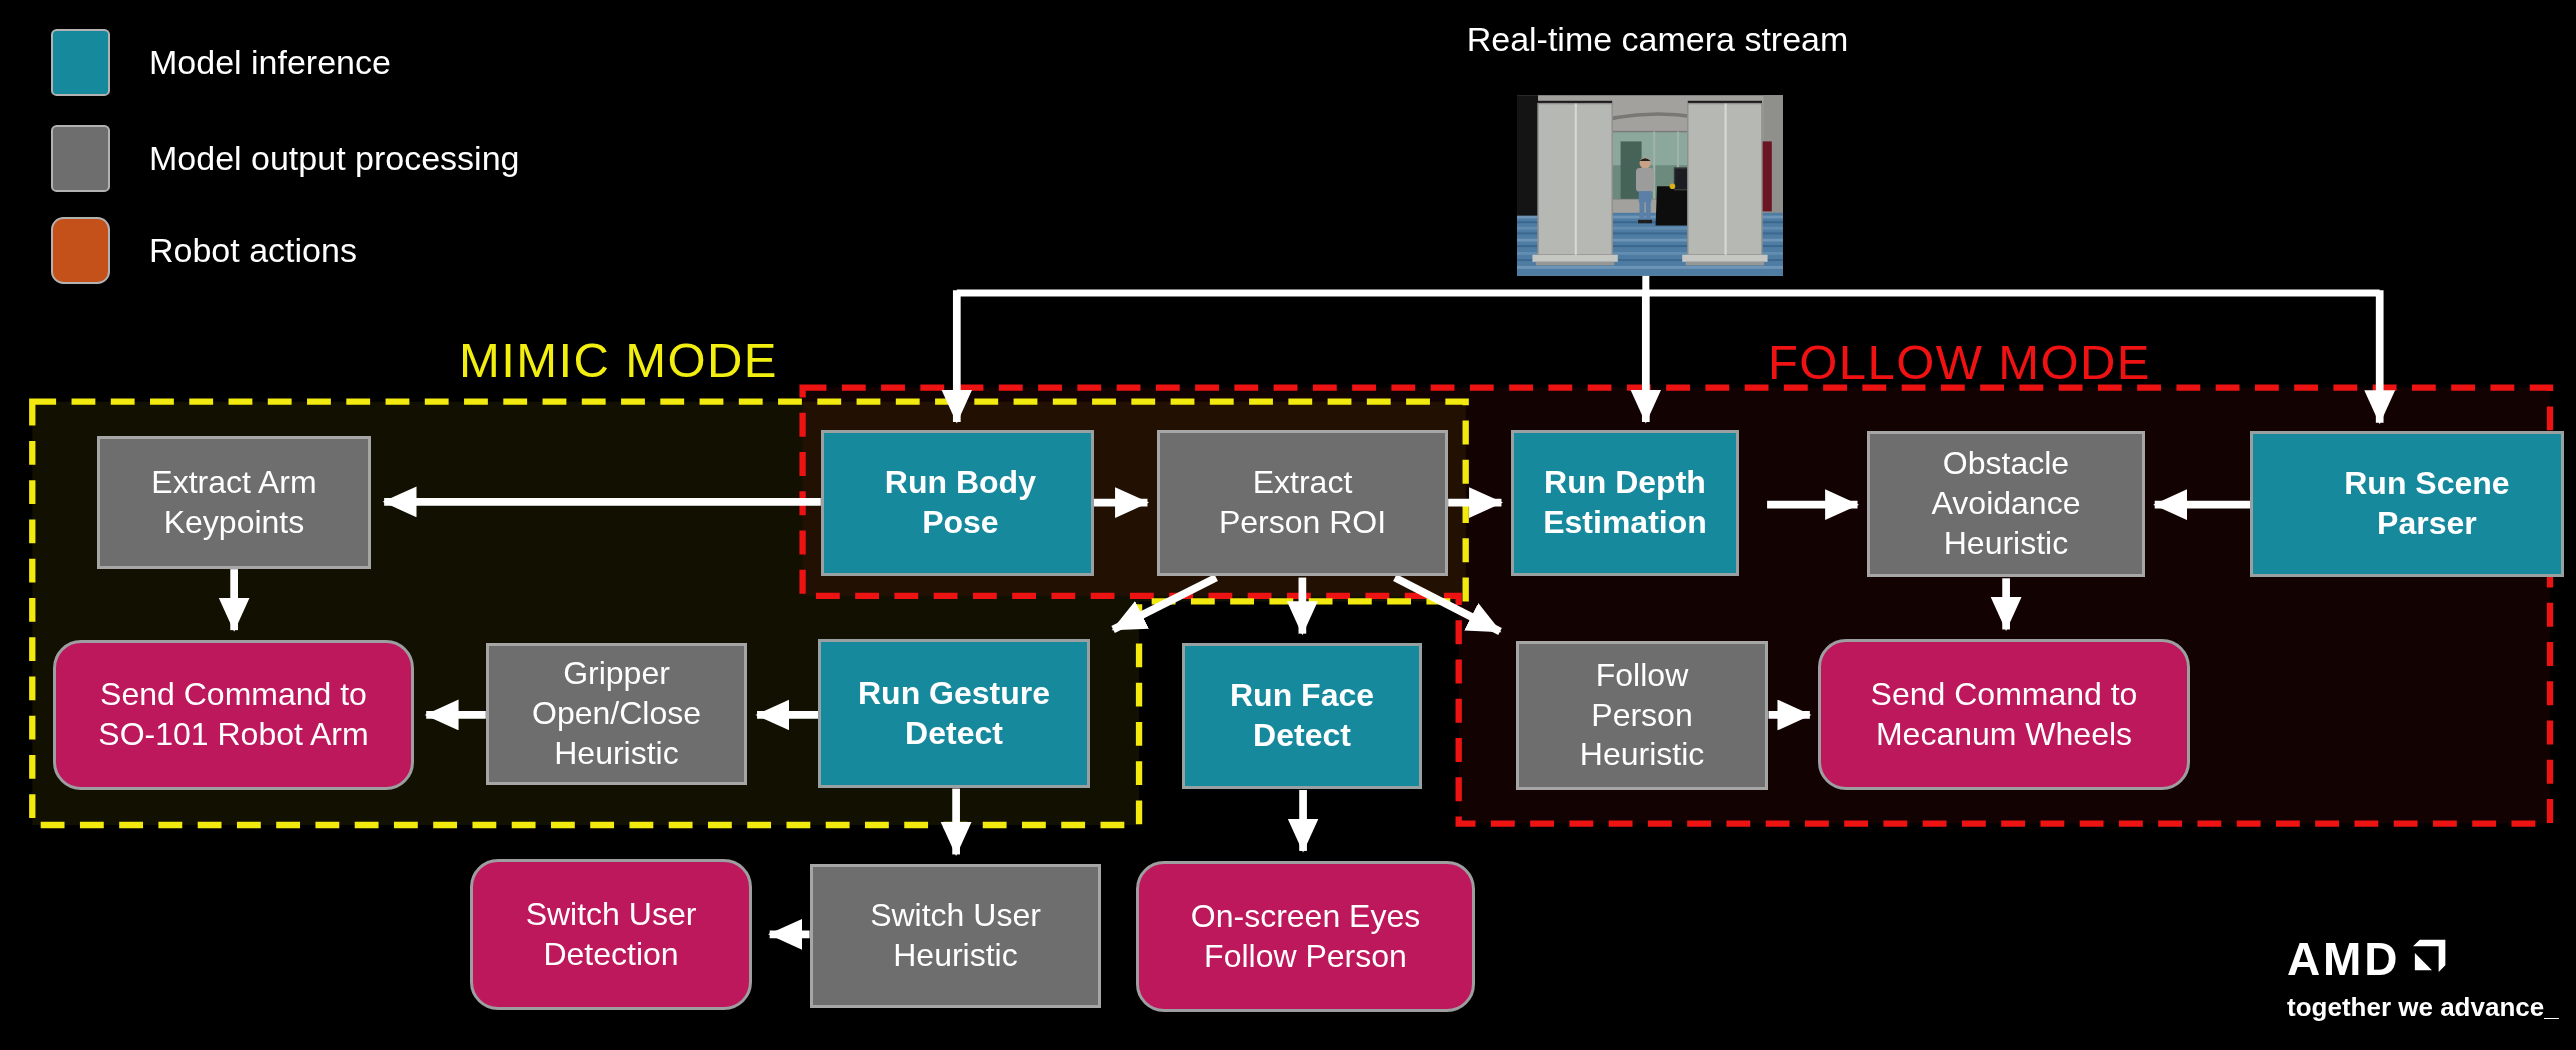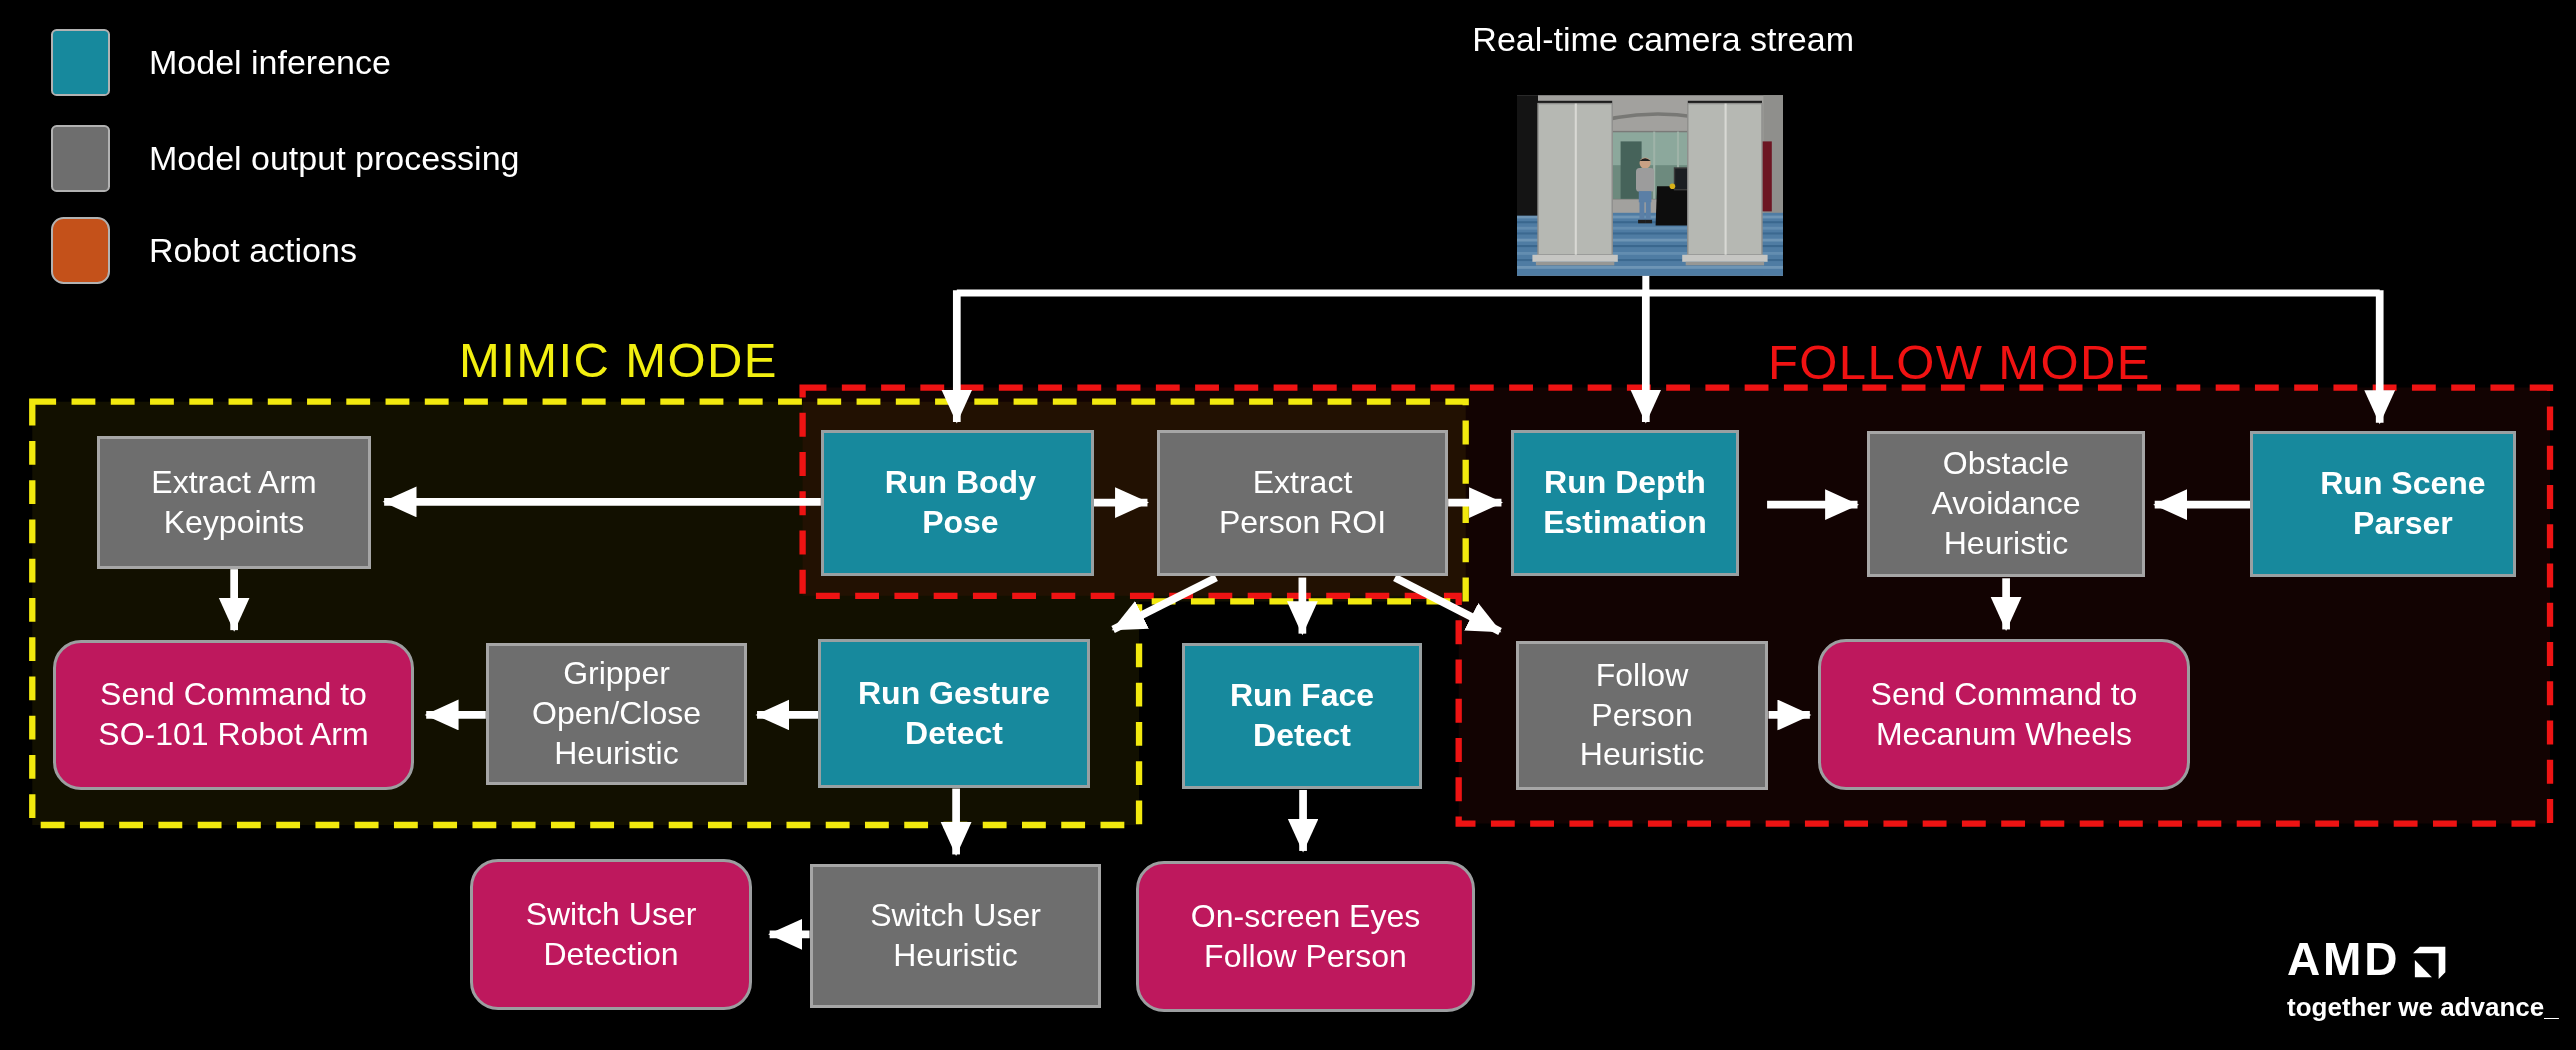--- a/index.html
+++ b/index.html
@@ -11,42 +11,42 @@
 
   
   .legend-item{position:absolute; display:flex; align-items:center;}
   .swatch{width:59px; height:67px; border:2.8px solid #b2b2b2; border-radius:5.6px; box-sizing:border-box;}
   .swatch.inference{background:#17899d;}
   .swatch.processing{background:#6e6e6e;}
   .swatch.action{background:#c4511a; border-radius:12.6px;}
   .legend-label{color:#fff; font-size:34px; margin-left:39px; white-space:nowrap;}
 
   
-  .camera-caption{position:absolute; left:1461px; top:19.6px; width:393px; text-align:right;
+  .camera-caption{position:absolute; left:1461px; top:19.6px; width:393px; text-align:center;
     color:#fff; font-size:34px; white-space:nowrap;}
   .mode-title{position:absolute; font-size:49px; letter-spacing:1.4px; white-space:nowrap;}
   .mode-title.mimic{left:459px; top:332px; color:#f2ef10;}
   .mode-title.follow{left:1768px; top:334px; color:#f01212;}
 
   
   .node{
     position:absolute; box-sizing:border-box; border:3.5px solid #a2a4a6;
     display:flex; align-items:center; justify-content:center; text-align:center;
     color:#fff; font-size:32px; line-height:1.24; white-space:pre-line; padding:4.2px;
   }
   .node.inference{background:#17899d; font-weight:bold; border-color:#98a0a2;}
   .node.processing{background:#6e6e6e; border-color:#a6a6a6; font-weight:normal;}
   .node.action{background:#be185d; border-color:#9c9ea0; border-radius:28px; font-weight:normal;}
 
   
   .camera-photo{position:absolute; left:1517px; top:95px; width:266px; height:181px; overflow:hidden;}
 
   
   .brand{position:absolute; left:2287px; top:936px; width:266px;}
-  .brand-row{display:flex; align-items:flex-end;}
+  .brand-row{display:flex; align-items:flex-start;}
   .amd-word{color:#fff; font-size:46px; font-weight:bold; letter-spacing:2.8px; line-height:1;}
   .amd-mark{margin-left:9.8px;}
   .tagline{color:#fff; font-size:26px; font-weight:bold; letter-spacing:0px; margin-top:9.8px; white-space:nowrap;}
 </style>
 </head>
 <body>
 
 <div class="canvas">
 
   <svg class="overlay" viewBox="0 0 3675 1498">
@@ -161,21 +161,21 @@
 Keypoints</div>
   <div class="node inference" style="left:821px; top:430px; width:273px; height:146px;padding-left:10px;">Run Body
 Pose</div>
   <div class="node processing" style="left:1157px; top:430px; width:291px; height:146px;">Extract
 Person ROI</div>
   <div class="node inference" style="left:1511px; top:430px; width:228px; height:146px;">Run Depth
 Estimation</div>
   <div class="node processing" style="left:1867px; top:431px; width:278px; height:146px;">Obstacle
 Avoidance
 Heuristic</div>
-  <div class="node inference" style="left:2250px; top:431px; width:266px; height:146px;padding-left:44px;">Run Scene
+  <div class="node inference" style="left:2250px; top:431px; width:314px; height:146px;padding-left:44px;">Run Scene
 Parser</div>
 
   <div class="node action" style="left:53px; top:640px; width:361px; height:150px;">Send Command to
 SO-101 Robot Arm</div>
   <div class="node processing" style="left:486px; top:643px; width:261px; height:142px;">Gripper
 Open/Close
 Heuristic</div>
   <div class="node inference" style="left:818px; top:639px; width:272px; height:149px;">Run Gesture
 Detect</div>
   <div class="node inference" style="left:1182px; top:643px; width:240px; height:146px;">Run Face

